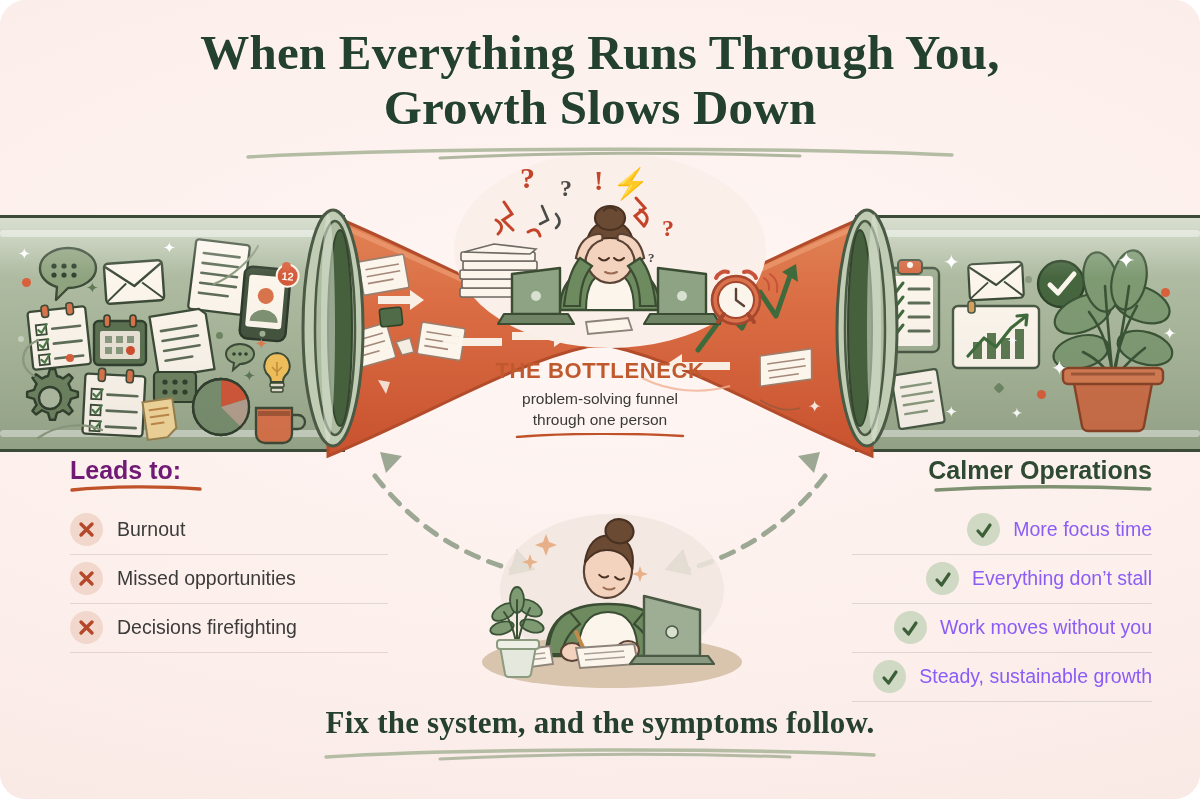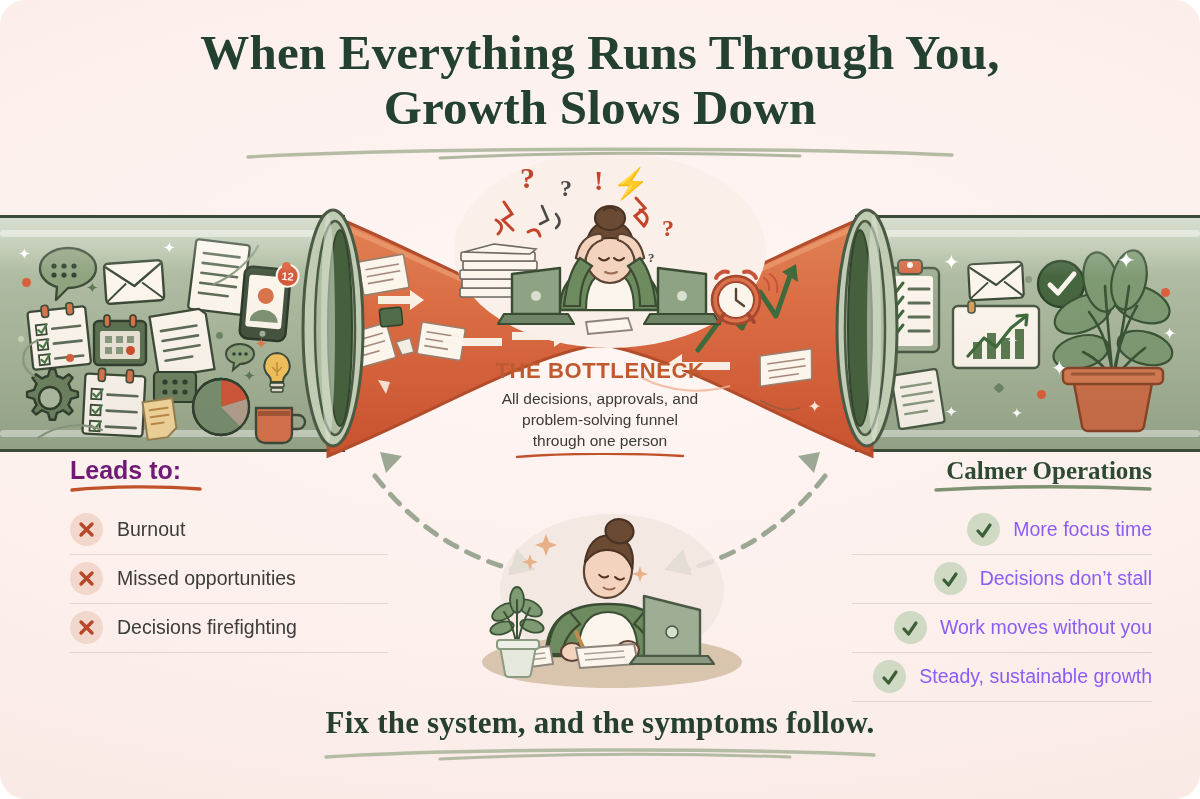--- a/index.html
+++ b/index.html
@@ -91,21 +91,21 @@
   
   .panel{position:absolute;z-index:7;}
   .panel.left{left:70px;top:458px;width:318px;}
   .panel.right{right:48px;top:458px;width:300px;text-align:right;}
 
   .panel-head{
     font-size:25px;font-weight:700;font-family:"Liberation Sans",sans-serif;
     line-height:1;margin-bottom:2px;
   }
   .panel.left .panel-head{color:#701a75;}
-  .panel.right .panel-head{color:#2E4A33;font-family:Liberation Serif, serif;}
+  .panel.right .panel-head{color:#2E4A33;}
   .head-rule{height:7px;margin-bottom:14px;}
   .panel.left .head-rule{width:132px;}
   .panel.right .head-rule{width:218px;margin-left:auto;}
   .head-rule svg{display:block;width:100%;height:100%;}
 
   .li{
     display:flex;align-items:center;gap:14px;
     padding:7px 0 8px 0;
     border-bottom:1px solid rgba(160,140,130,.26);
   }
@@ -651,21 +651,20 @@
             <path d="M60 6 q9 6 7 18"></path>
         </g>
       </g>
 
       <path d="M134 172 l42 -4 l4 12 l-44 4 z" fill="#FBF5EC" stroke="#8C8379" stroke-width="1.8"></path>
     </svg>
   </div>
 
   <div class="bottleneck">
     <div class="bn-title">THE BOTTLENECK</div>
-    <div class="bn-line">All decisions, approvals, and</div>
     <div class="bn-line">problem-solving funnel</div>
     <div class="bn-line">through one person</div>
     <span class="bn-underline">
       <svg viewBox="0 0 172 5" preserveAspectRatio="none">
         <path d="M3 4 C 50 0, 120 0, 169 3" stroke="#C0522A" stroke-width="2.4" fill="none" stroke-linecap="round"></path>
       </svg>
     </span>
   </div>
 
   <div class="scene-calm">
@@ -803,21 +802,21 @@
     <div class="li">
       <span class="li-label">More focus time</span>
       <span class="badge c">
         <svg width="20" height="20" viewBox="0 0 20 20">
           <path d="M4 11 l4.5 5 L16 5" fill="none" stroke="#3C5F37" stroke-width="3.2" stroke-linecap="round" stroke-linejoin="round"></path>
         </svg>
       </span>
     </div>
 
     <div class="li">
-      <span class="li-label">Decisions don’t stall</span>
+      <span class="li-label">Everything don’t stall</span>
       <span class="badge c">
         <svg width="20" height="20" viewBox="0 0 20 20">
           <path d="M4 11 l4.5 5 L16 5" fill="none" stroke="#3C5F37" stroke-width="3.2" stroke-linecap="round" stroke-linejoin="round"></path>
         </svg>
       </span>
     </div>
 
     <div class="li">
       <span class="li-label">Work moves without you</span>
       <span class="badge c">

